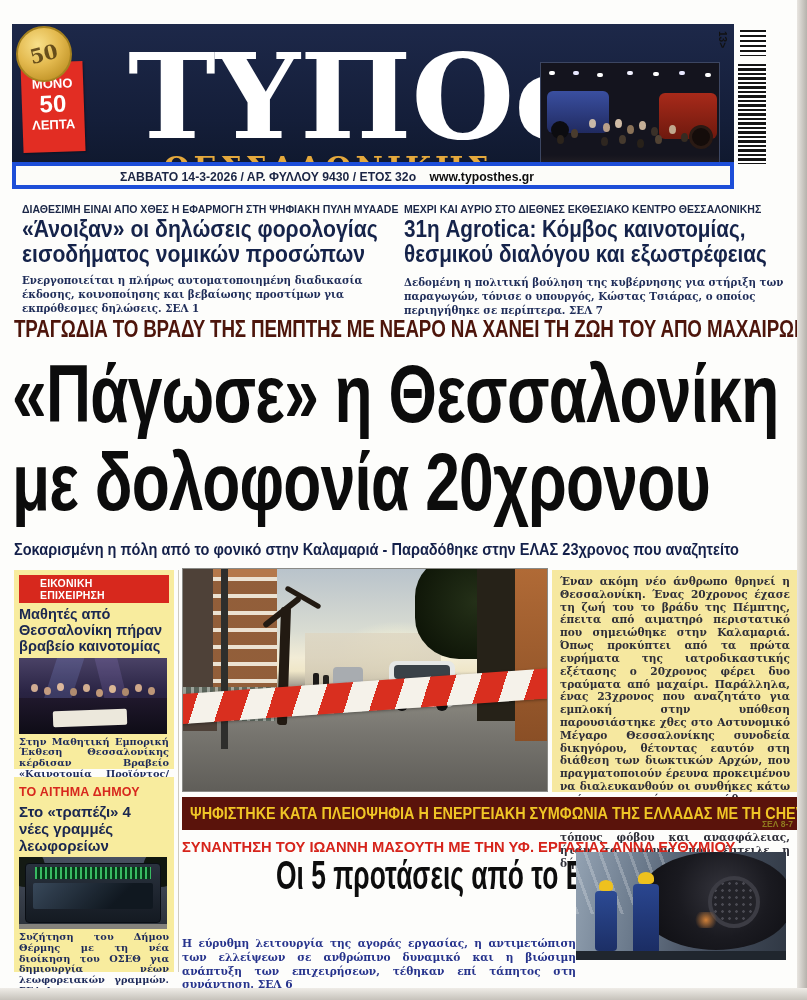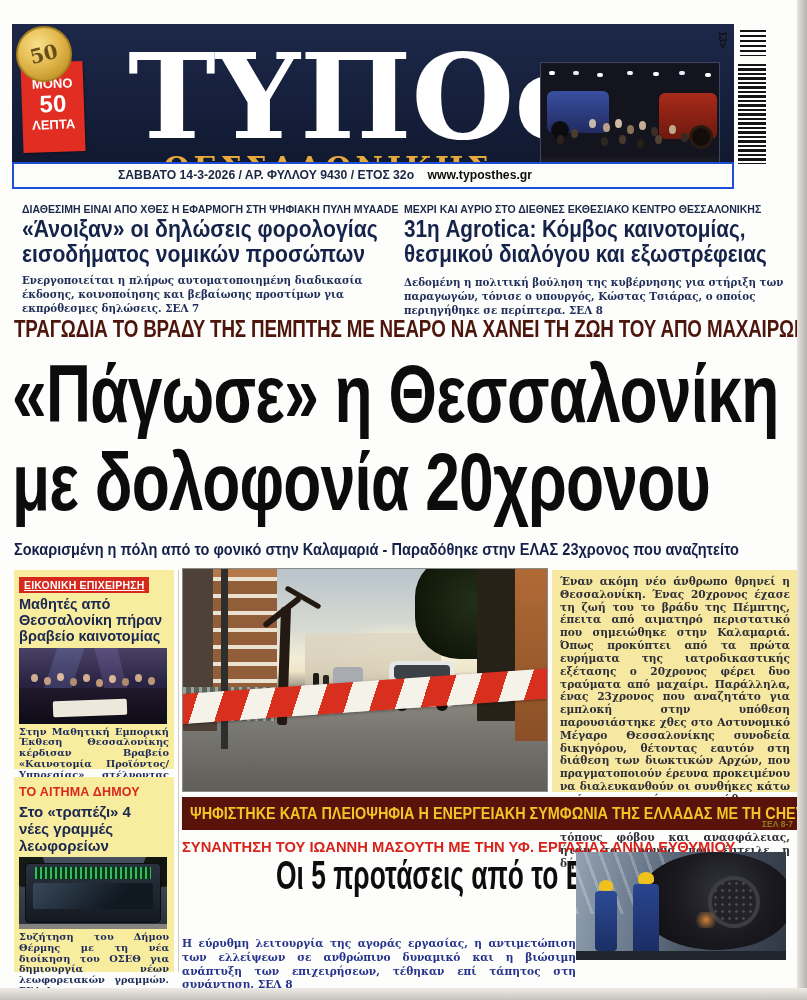--- a/index.html
+++ b/index.html
@@ -14,21 +14,21 @@
   
   .masthead { position:absolute; left:12px; top:24px; width:722px; height:138px; background:linear-gradient(180deg,#1d2849 0%,#141e39 70%,#10192f 100%); }
   .mast-title { position:absolute; left:116px; top:14px; width:430px; height:120px; font-family:"DejaVu Serif", serif; font-weight:bold; font-size:118px; line-height:1; color:#ffffff; white-space:nowrap; }
   .mast-sub { position:absolute; left:116px; top:126px; width:400px; text-align:center; font-family:"DejaVu Serif", serif; font-weight:bold; font-size:30px; letter-spacing:4px; color:#e5a93c; }
   .coin { position:absolute; left:16px; top:26px; width:56px; height:56px; border-radius:50%; background:radial-gradient(circle at 38% 32%, #f8e08a 0%, #e3b94e 45%, #c79a2e 75%, #8f6e1a 100%); border:2px solid #a5821f; z-index:3; display:flex; align-items:center; justify-content:center; }
   .coin span { font-family:"DejaVu Serif", serif; font-weight:bold; font-size:20px; color:rgba(70,48,10,.8); transform:rotate(-14deg); }
   .ribbon { position:absolute; left:22px; top:62px; width:62px; height:90px; background:#e22d23; transform:rotate(-2deg); z-index:2; color:#fff; text-align:center; font-weight:900; padding-top:14px; box-shadow:1px 1px 2px rgba(0,0,0,.35); }
   .ribbon .r1 { font-size:13px; }
   .ribbon .r2 { font-size:24px; line-height:1.1; }
   .ribbon .r3 { font-size:13px; }
-  .dateline { position:absolute; left:12px; top:162px; width:722px; height:27px; background:#fcfcf9; border:2px solid #1d4ed8; line-height:23px; padding-left:104px; font-size:12.2px; font-weight:bold; color:#1b2544; white-space:nowrap; }
+  .dateline { position:absolute; left:12px; top:162px; width:722px; height:27px; background:#fcfcf9; border:4px solid #1d4ed8; line-height:23px; padding-left:104px; font-size:12.2px; font-weight:bold; color:#1b2544; white-space:nowrap; }
   .dateline .site { color:#0c0c0c; margin-left:10px; }
 
   
   .photo-fair { position:absolute; left:528px; top:38px; width:180px; height:120px; background:#14141e; border:1px solid #3c4662; overflow:hidden; }
   .fair-lights { position:absolute; left:8px; top:8px; width:6px; height:4px; background:#fff; border-radius:2px;
     box-shadow:24px 0 #e8e8ff,48px 2px #fff,78px 0 #f0f0ff,104px 1px #fff,130px 0 #e8e8ff,156px 2px #fff; }
   .fair-blue { position:absolute; left:6px; top:28px; width:62px; height:42px; background:linear-gradient(180deg,#3a4fa0,#202a60); border-radius:6px; }
   .fair-blue-wheel { position:absolute; left:10px; top:58px; width:18px; height:18px; border-radius:50%; background:#0c0c10; }
   .fair-red { position:absolute; left:118px; top:30px; width:58px; height:46px; background:linear-gradient(180deg,#a82a1a,#6e190e); border-radius:6px; }
   .fair-red-wheel { position:absolute; left:148px; top:62px; width:24px; height:24px; border-radius:50%; background:#140c0a; border:3px solid #2a1a14; }
@@ -55,21 +55,21 @@
   
   .lead-kicker { position:absolute; left:14px; top:316px; font-size:23.5px; font-weight:900; letter-spacing:-.2px; color:#4d150b; white-space:nowrap; transform:scaleX(.80); transform-origin:0 50%; }
   .lead-h1 { position:absolute; left:12px; top:355px; font-size:82px; font-weight:900; letter-spacing:-1px; color:#0c0c0c; white-space:nowrap; line-height:.95; transform:scaleX(.76); transform-origin:0 0; }
   .lead-h2 { position:absolute; left:12px; top:443px; font-size:82px; font-weight:900; letter-spacing:-1px; color:#0c0c0c; white-space:nowrap; line-height:.95; transform:scaleX(.76); transform-origin:0 0; }
   .lead-sub { position:absolute; left:14px; top:541px; font-size:15.8px; font-weight:800; color:#14204a; white-space:nowrap; transform:scaleX(.92); transform-origin:0 50%; }
 
   
   .side-block { position:absolute; left:14px; width:160px; background:#f8ec9e; padding:5px; }
   .sb1 { top:570px; height:199px; }
   .sb2 { top:777px; height:195px; }
-  .side-label-bar { display:inline-block; background:#d7281d; color:#fff; font-size:10.5px; font-weight:900; padding:2px 5px; letter-spacing:.2px;text-decoration:underline; }
+  .side-label-bar { display:inline-block; background:#d7281d; color:#fff; font-size:10.5px; font-weight:900; padding:2px 21px; letter-spacing:.2px; }
   .side-label-red { font-size:12.5px; font-weight:900; color:#d7281d; letter-spacing:.2px; }
   .side-head { margin-top:3px; font-size:15px; font-weight:900; line-height:1.08; color:#1a2750; transform:scaleX(.97); transform-origin:0 0; }
   .sb2 .side-head { font-size:15.5px; line-height:1.1; }
   .side-caption { margin-top:3px; font-family:"DejaVu Serif", serif; font-weight:bold; font-size:9.8px; line-height:1.1; color:#1d2a5a; text-align:justify; }
   .divider-v { position:absolute; left:178px; top:570px; width:1px; height:402px; background:#cfcbc0; }
 
   
   .photo-students { position:relative; margin-top:3px; width:148px; height:76px; background:linear-gradient(180deg,#4a4266 0%,#2a2444 45%,#181426 100%); overflow:hidden; }
   .stu-beam1 { position:absolute; left:28px; top:-12px; width:26px; height:90px; background:rgba(150,170,255,.18); transform:rotate(18deg); }
   .stu-beam2 { position:absolute; left:84px; top:-12px; width:22px; height:90px; background:rgba(190,160,255,.15); transform:rotate(-14deg); }
@@ -169,25 +169,25 @@
   <div class="dateline">
     <span>ΣΑΒΒΑΤΟ 14-3-2026 / ΑΡ. ΦΥΛΛΟΥ 9430 / ΕΤΟΣ 32ο</span>
     <span class="site">www.typosthes.gr</span>
   </div>
   <div class="barcode-top"></div>
   <div class="barcode-main"></div>
   <div class="barcode-label">13&gt;</div>
 
   <div class="kicker-navy t1-kicker">ΔΙΑΘΕΣΙΜΗ ΕΙΝΑΙ ΑΠΟ ΧΘΕΣ Η ΕΦΑΡΜΟΓΗ ΣΤΗ ΨΗΦΙΑΚΗ ΠΥΛΗ MYAADE</div>
   <div class="teaser-head t1-head">«Άνοιξαν» οι δηλώσεις φορολογίας εισοδήματος νομικών προσώπων</div>
-  <div class="teaser-body t1-body">Ενεργοποιείται η πλήρως αυτοματοποιημένη διαδικασία έκδοσης, κοινοποίησης και βεβαίωσης προστίμων για εκπρόθεσμες δηλώσεις. ΣΕΛ 7</div>
+  <div class="teaser-body t1-body">Ενεργοποιείται η πλήρως αυτοματοποιημένη διαδικασία έκδοσης, κοινοποίησης και βεβαίωσης προστίμων για εκπρόθεσμες δηλώσεις. ΣΕΛ 1</div>
 
   <div class="kicker-navy t2-kicker">ΜΕΧΡΙ ΚΑΙ ΑΥΡΙΟ ΣΤΟ ΔΙΕΘΝΕΣ ΕΚΘΕΣΙΑΚΟ ΚΕΝΤΡΟ ΘΕΣΣΑΛΟΝΙΚΗΣ</div>
   <div class="teaser-head t2-head">31η Agrotica: Κόμβος καινοτομίας, θεσμικού διαλόγου και εξωστρέφειας</div>
-  <div class="teaser-body t2-body">Δεδομένη η πολιτική βούληση της κυβέρνησης για στήριξη των παραγωγών, τόνισε ο υπουργός, Κώστας Τσιάρας, ο οποίος περιηγήθηκε σε περίπτερα. ΣΕΛ 8</div>
+  <div class="teaser-body t2-body">Δεδομένη η πολιτική βούληση της κυβέρνησης για στήριξη των παραγωγών, τόνισε ο υπουργός, Κώστας Τσιάρας, ο οποίος περιηγήθηκε σε περίπτερα. ΣΕΛ 7</div>
 
   <div class="lead-kicker">ΤΡΑΓΩΔΙΑ ΤΟ ΒΡΑΔΥ ΤΗΣ ΠΕΜΠΤΗΣ ΜΕ ΝΕΑΡΟ ΝΑ ΧΑΝΕΙ ΤΗ ΖΩΗ ΤΟΥ ΑΠΟ ΜΑΧΑΙΡΩΜΑ</div>
   <div class="lead-h1">«Πάγωσε» η Θεσσαλονίκη</div>
   <div class="lead-h2">με δολοφονία 20χρονου</div>
   <div class="lead-sub">Σοκαρισμένη η πόλη από το φονικό στην Καλαμαριά - Παραδόθηκε στην ΕΛΑΣ 23χρονος που αναζητείτο</div>
 
   <div class="side-block sb1">
     <span class="side-label-bar">ΕΙΚΟΝΙΚΗ ΕΠΙΧΕΙΡΗΣΗ</span>
     <div class="side-head">Μαθητές από Θεσσαλονίκη πήραν βραβείο καινοτομίας</div>
     <div class="photo-students">
@@ -247,21 +247,21 @@
 
   <div class="chevron">
     <div class="txt">ΨΗΦΙΣΤΗΚΕ ΚΑΤΑ ΠΛΕΙΟΨΗΦΙΑ Η ΕΝΕΡΓΕΙΑΚΗ ΣΥΜΦΩΝΙΑ ΤΗΣ ΕΛΛΑΔΑΣ ΜΕ ΤΗ CHEVRON</div>
     <div class="ref">ΣΕΛ 8-7</div>
   </div>
 
   <div class="bottom-kicker">ΣΥΝΑΝΤΗΣΗ ΤΟΥ ΙΩΑΝΝΗ ΜΑΣΟΥΤΗ ΜΕ ΤΗΝ ΥΦ. ΕΡΓΑΣΙΑΣ ΑΝΝΑ ΕΥΘΥΜΙΟΥ</div>
   <div class="bottom-heads">
     <div class="l"><span>Οι 5 προτάσεις από το ΕΒΕΘ</span></div>
   </div>
-  <div class="bottom-summary">Η εύρυθμη λειτουργία της αγοράς εργασίας, η αντιμετώπιση των ελλείψεων σε ανθρώπινο δυναμικό και η βιώσιμη ανάπτυξη των επιχειρήσεων, τέθηκαν επί τάπητος στη συνάντηση. ΣΕΛ 8</div>
+  <div class="bottom-summary">Η εύρυθμη λειτουργία της αγοράς εργασίας, η αντιμετώπιση των ελλείψεων σε ανθρώπινο δυναμικό και η βιώσιμη ανάπτυξη των επιχειρήσεων, τέθηκαν επί τάπητος στη συνάντηση. ΣΕΛ 6</div>
 
   <div class="photo-workers">
     <div class="wk-struct"></div>
     <div class="wk-cyl"></div>
     <div class="wk-face"></div>
     <div class="wk-spark"></div>
     <div class="wk-b1"></div>
     <div class="wk-h1"></div>
     <div class="wk-b2"></div>
     <div class="wk-h2"></div>

